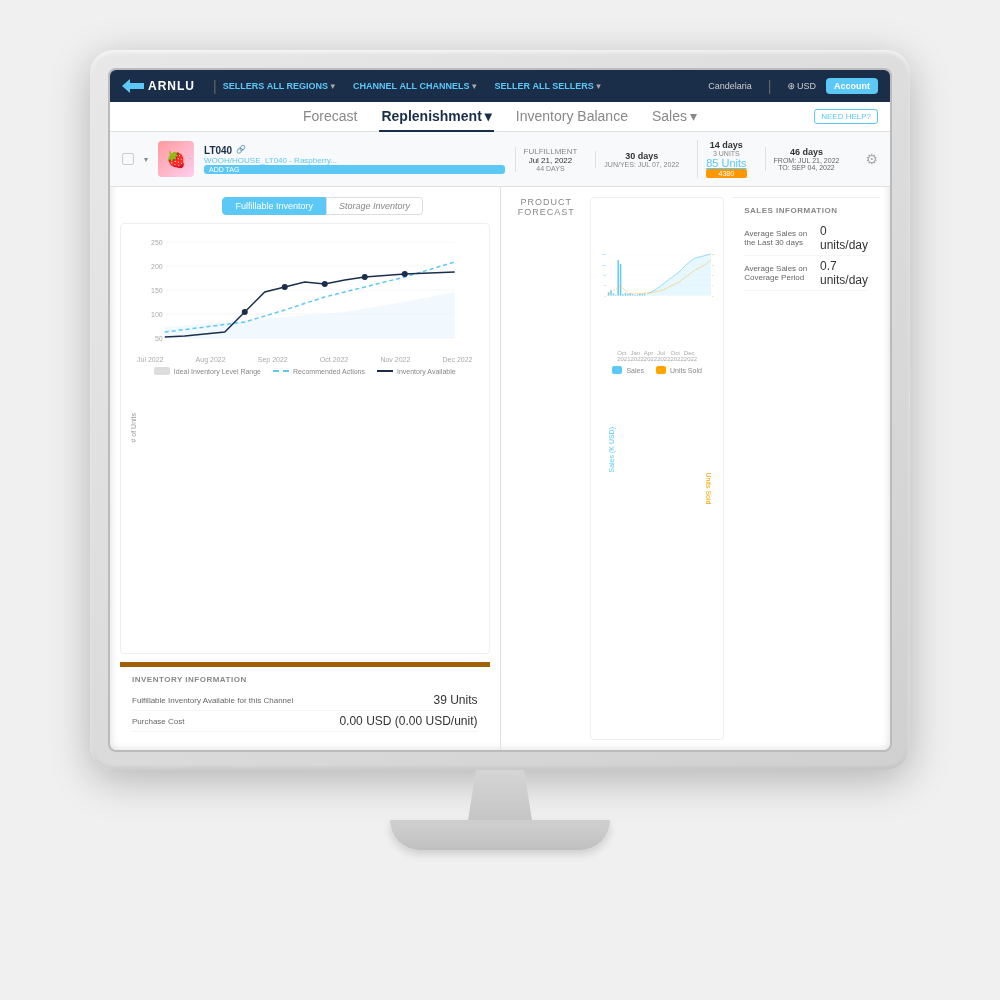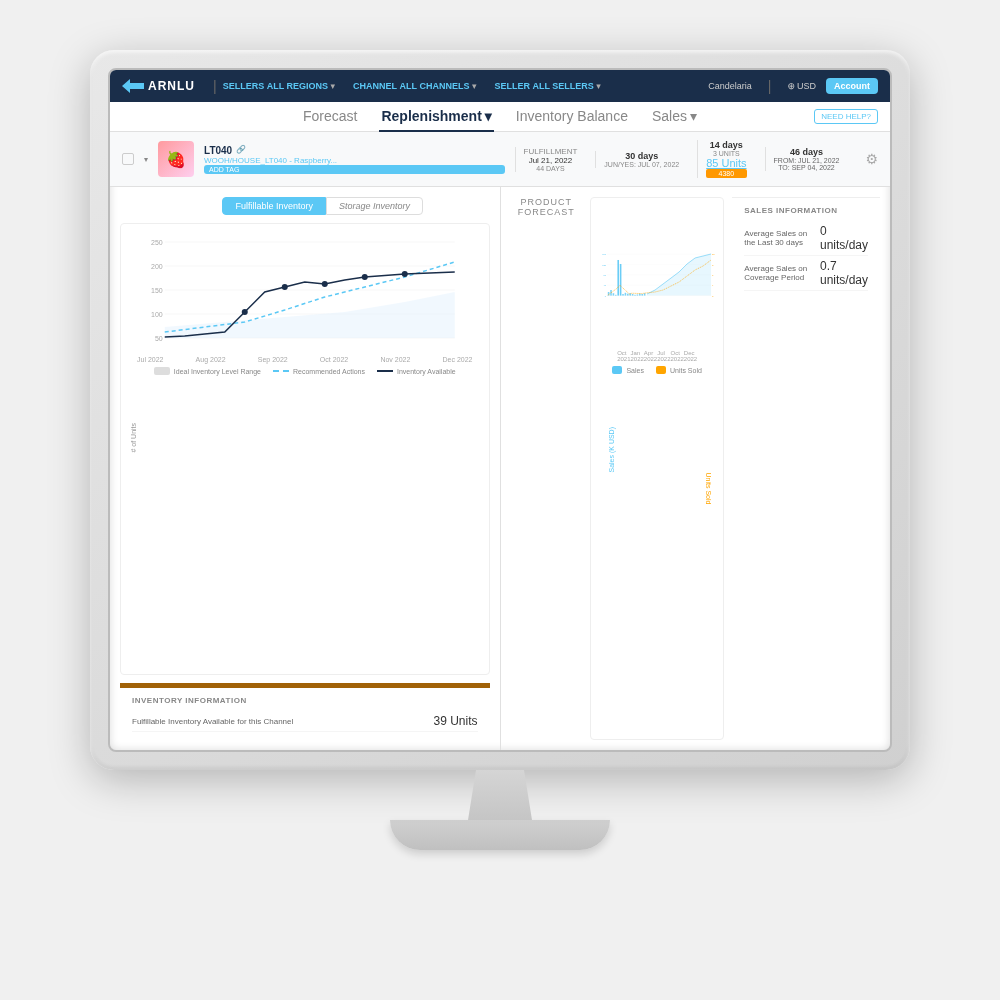--- a/index.html
+++ b/index.html
@@ -701,20 +701,24 @@
                 </div>
               </div>
             </div>
 
             <div class="info-section">
               <div class="info-title">INVENTORY INFORMATION</div>
               <div class="info-row">
                 <span class="info-row-label">Fulfillable Inventory Available for this Channel</span>
                 <span class="info-row-value">39 Units</span>
               </div>
+              <div class="info-row">
+                <span class="info-row-label">Purchase Cost</span>
+                <span class="info-row-value">0.00 USD (0.00 USD/unit)</span>
+              </div>
             </div>
 
           </div>
 
           <div class="charts-right">
 
             <div class="product-forecast-title">PRODUCT FORECAST</div>
 
             <div class="forecast-chart-area">
               <span class="forecast-y-left">Sales (K USD)</span>

